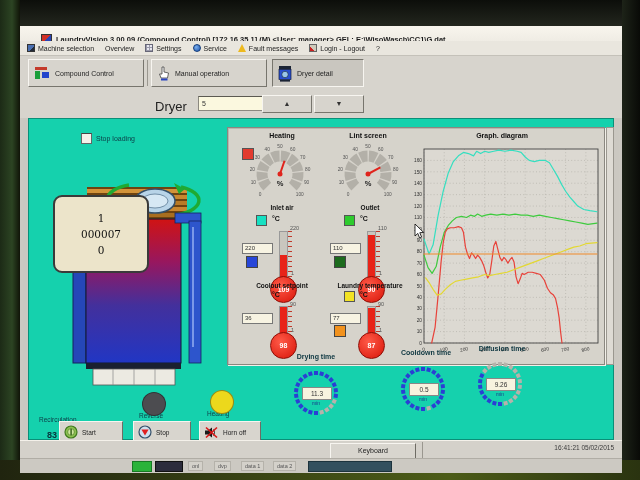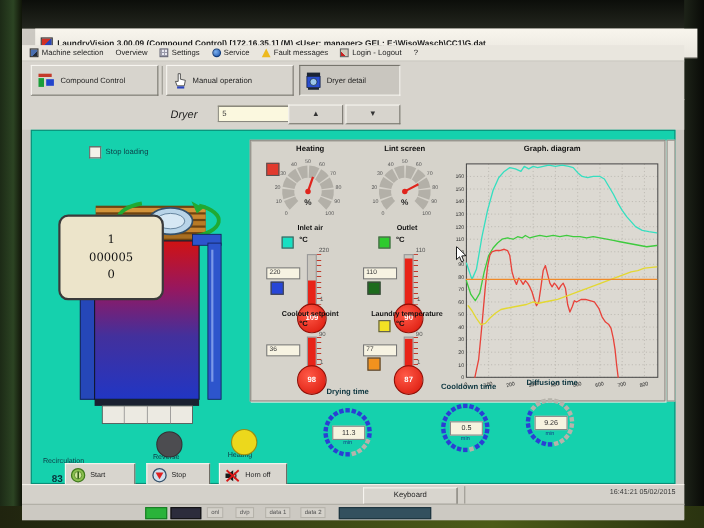--- a/index.html
+++ b/index.html
@@ -5,43 +5,43 @@
   html,body{margin:0;padding:0;background:#14170f;width:640px;height:480px;overflow:hidden;
     font-family:"Liberation Sans",sans-serif;-webkit-font-smoothing:antialiased;}
   .abs{position:absolute;}
   
   #bezel-left{left:0;top:0;width:20px;height:480px;background:linear-gradient(90deg,#1c2a16,#2c4423 60%,#101408);}
   #bezel-top{left:0;top:0;width:640px;height:26px;background:linear-gradient(#0c0e0a,#23261e);}
   #bezel-bottom{left:0;top:460px;width:640px;height:20px;background:linear-gradient(90deg,#20240f,#4c5c18 70%,#2a3310);}
   #bezel-right{left:622px;top:0;width:18px;height:480px;background:linear-gradient(270deg,#090a07,#1d2318);}
   
   #screen{left:20px;top:26px;width:602px;height:446px;background:#cbc8c1;box-shadow:0 0 10px rgba(255,255,255,.08) inset;}
-  #titlebar{left:12px;top:0;width:602px;height:27px;background:linear-gradient(#f8f5ed,#e9e6de);
-    border-bottom:1px solid #b2afa7;display:flex;align-items:center;gap:4px;padding:0 5px;box-sizing:border-box;}
+  #titlebar{left:0;top:0;width:602px;height:27px;background:linear-gradient(#f8f5ed,#e9e6de);
+    border-bottom:1px solid #b2afa7;display:flex;align-items:center;gap:4px;padding:0 21px;box-sizing:border-box;}
   #app-icon{width:9px;height:9px;background:linear-gradient(135deg,#d03026 45%,#2a44b4 45%);border:1px solid #333;}
   #titlebar .t{font-size:7.5px;font-weight:bold;color:#1b1b1b;white-space:nowrap;overflow:hidden;}
   #menubar{left:0;top:15px;width:602px;height:15px;background:#e9e6de;border-bottom:1px solid #c4c1b9;
     display:flex;align-items:center;gap:11px;padding:0 7px;box-sizing:border-box;}
   .mitem{display:flex;align-items:center;gap:3px;font-size:7px;color:#222;}
   .mi{width:8px;height:8px;display:inline-block;box-sizing:border-box;}
   .mi-machine{background:linear-gradient(135deg,#4a6fb0 60%,#222b3a 60%);border:1px solid #333;}
   .mi-settings{border:1px solid #667;background:
     repeating-linear-gradient(0deg,#99a 0 1px,rgba(0,0,0,0) 1px 3px),
     repeating-linear-gradient(90deg,#99a 0 1px,#e8e8f0 1px 3px);}
   .mi-service{border-radius:50%;background:radial-gradient(circle at 35% 35%,#7ab0f0,#1d54aa);border:1px solid #123c7a;}
   .mi-fault{width:0;height:0;border-left:4.5px solid transparent;border-right:4.5px solid transparent;border-bottom:8px solid #edb91e;}
   .mi-login{background:linear-gradient(45deg,#c22 35%,#cfcaba 35%);border:1px solid #666;}
   #toolbar{left:0;top:30px;width:602px;height:34px;background:#d7d4cd;border-bottom:1px solid #b0ada5;}
   .tbtn{position:absolute;top:3px;height:28px;background:#d7d4cd;border:1px solid;
     border-color:#f7f5f0 #77756d #77756d #f7f5f0;display:flex;align-items:center;gap:5px;
     padding:0 5px;box-sizing:border-box;font-size:7px;color:#1e1e1e;}
   .tbtn.pressed{border-color:#77756d #f7f5f0 #f7f5f0 #77756d;background:#c9c6bf;}
   .tsep{position:absolute;top:4px;width:1px;height:26px;background:#9a978f;}
   #dryerrow{left:0;top:64px;width:602px;height:28px;background:#d7d4cd;}
-  #dryerrow .lbl{position:absolute;left:135px;top:9px;font-size:10px;color:#222;font-style:italic;}
+  #dryerrow .lbl{position:absolute;left:135px;top:9px;font-size:13px;color:#222;}
   #dryer-input{position:absolute;left:178px;top:6px;width:58px;height:13px;background:#fbf8df;
     border:1px solid #8a887f;border-top-color:#5c5a52;font-size:7px;padding:0 3px;color:#333;
     font-family:"Liberation Sans",sans-serif;}
   .spin{position:absolute;top:5px;width:48px;height:16px;background:#d7d4cd;border:1px solid;
     border-color:#f7f5f0 #77756d #77756d #f7f5f0;font-size:7px;color:#333;text-align:center;line-height:15px;}
   
   #teal{left:8px;top:92px;width:586px;height:322px;background:#15d1ad;border:1px solid #0a8f78;box-sizing:border-box;}
   #stoploading{left:52px;top:14px;display:flex;align-items:center;gap:4px;}
   #stoploading .cb{width:9px;height:9px;background:#f4f2ea;border:1px solid #666;border-top-color:#444;}
   #stoploading .l{font-size:7px;color:#0d3c46;}
@@ -185,21 +185,21 @@
 
   <div class="abs" id="teal">
 
     <div class="abs" id="stoploading">
       <span class="cb"></span>
       <span class="l">Stop loading</span>
     </div>
 
     <div class="abs" id="counter">
       <div>1</div>
-      <div>000005</div>
+      <div>000007</div>
       <div>0</div>
     </div>
 
     <svg class="abs" style="left:42px;top:58px;" width="145" height="210" viewBox="0 0 145 210">
       <defs>
         <linearGradient id="front" x1="0" y1="0" x2="0" y2="1">
           <stop offset="0" stop-color="#d01313"></stop>
             <stop offset="0.3" stop-color="#97175f"></stop>
           <stop offset="0.6" stop-color="#43309c"></stop>
             <stop offset="1" stop-color="#2136c4"></stop>

